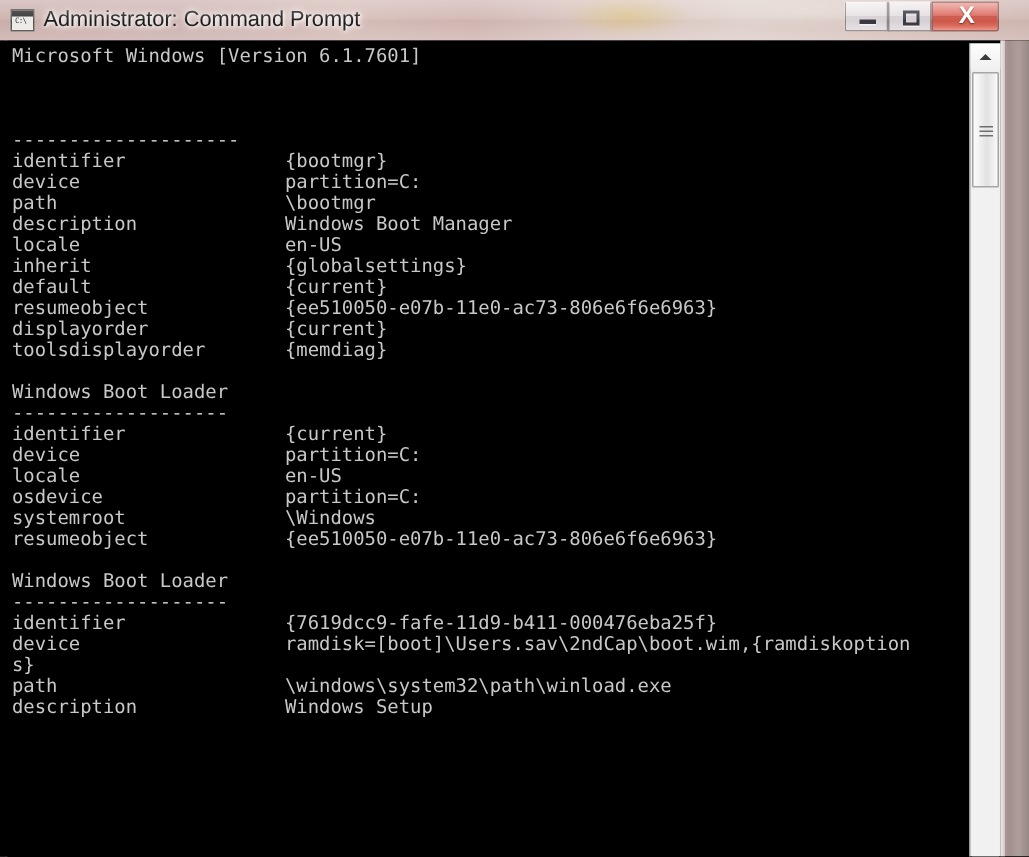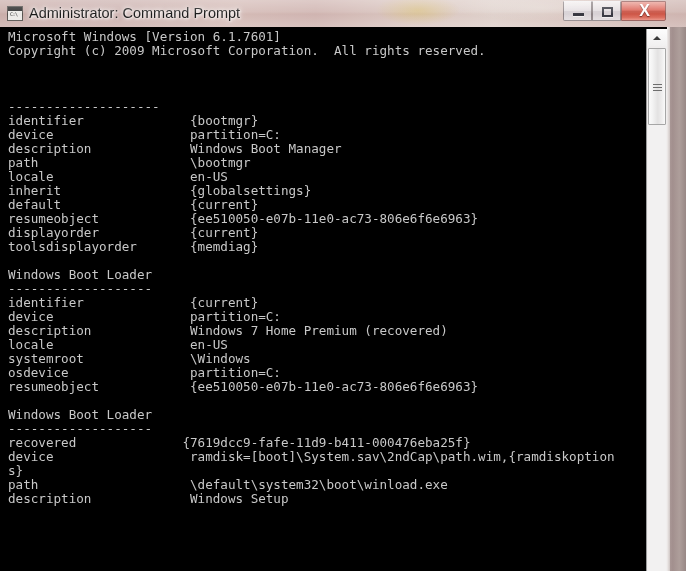--- a/index.html
+++ b/index.html
@@ -306,52 +306,50 @@
 
   <div id="edge-top"></div>
   <div id="edge-left-dark"></div>
   <div id="edge-left-light"></div>
 
   <div id="client"></div>
 
   <div id="console">
     <div id="console-lines">
         <div class="cline">Microsoft Windows [Version 6.1.7601]</div>
-        <div class="cline">Copyright (c) 2009 Microsoft Corporation.  All rights reserved.</div>
         <div class="cline"></div>
         <div class="cline"></div>
         <div class="cline"></div>
         <div class="cline">--------------------</div>
         <div class="cline">identifier              {bootmgr}</div>
         <div class="cline">device                  partition=C:</div>
+        <div class="cline">path                    \bootmgr</div>
         <div class="cline">description             Windows Boot Manager</div>
-        <div class="cline">path                    \bootmgr</div>
         <div class="cline">locale                  en-US</div>
         <div class="cline">inherit                 {globalsettings}</div>
         <div class="cline">default                 {current}</div>
         <div class="cline">resumeobject            {ee510050-e07b-11e0-ac73-806e6f6e6963}</div>
         <div class="cline">displayorder            {current}</div>
         <div class="cline">toolsdisplayorder       {memdiag}</div>
         <div class="cline"></div>
         <div class="cline">Windows Boot Loader</div>
         <div class="cline">-------------------</div>
         <div class="cline">identifier              {current}</div>
         <div class="cline">device                  partition=C:</div>
-        <div class="cline">description             Windows 7 Home Premium (recovered)</div>
         <div class="cline">locale                  en-US</div>
+        <div class="cline">osdevice                partition=C:</div>
         <div class="cline">systemroot              \Windows</div>
-        <div class="cline">osdevice                partition=C:</div>
         <div class="cline">resumeobject            {ee510050-e07b-11e0-ac73-806e6f6e6963}</div>
         <div class="cline"></div>
         <div class="cline">Windows Boot Loader</div>
         <div class="cline">-------------------</div>
-        <div class="cline">recovered              {7619dcc9-fafe-11d9-b411-000476eba25f}</div>
-        <div class="cline">device                  ramdisk=[boot]\System.sav\2ndCap\path.wim,{ramdiskoption</div>
+        <div class="cline">identifier              {7619dcc9-fafe-11d9-b411-000476eba25f}</div>
+        <div class="cline">device                  ramdisk=[boot]\Users.sav\2ndCap\boot.wim,{ramdiskoption</div>
         <div class="cline">s}</div>
-        <div class="cline">path                    \default\system32\boot\winload.exe</div>
+        <div class="cline">path                    \windows\system32\path\winload.exe</div>
         <div class="cline">description             Windows Setup</div>
       </div>
   </div>
 
   <div id="scrollbar">
     <div id="sb-up">
       <div class="arrow"></div>
     </div>
     <div id="sb-track"></div>
     <div id="sb-thumb">

